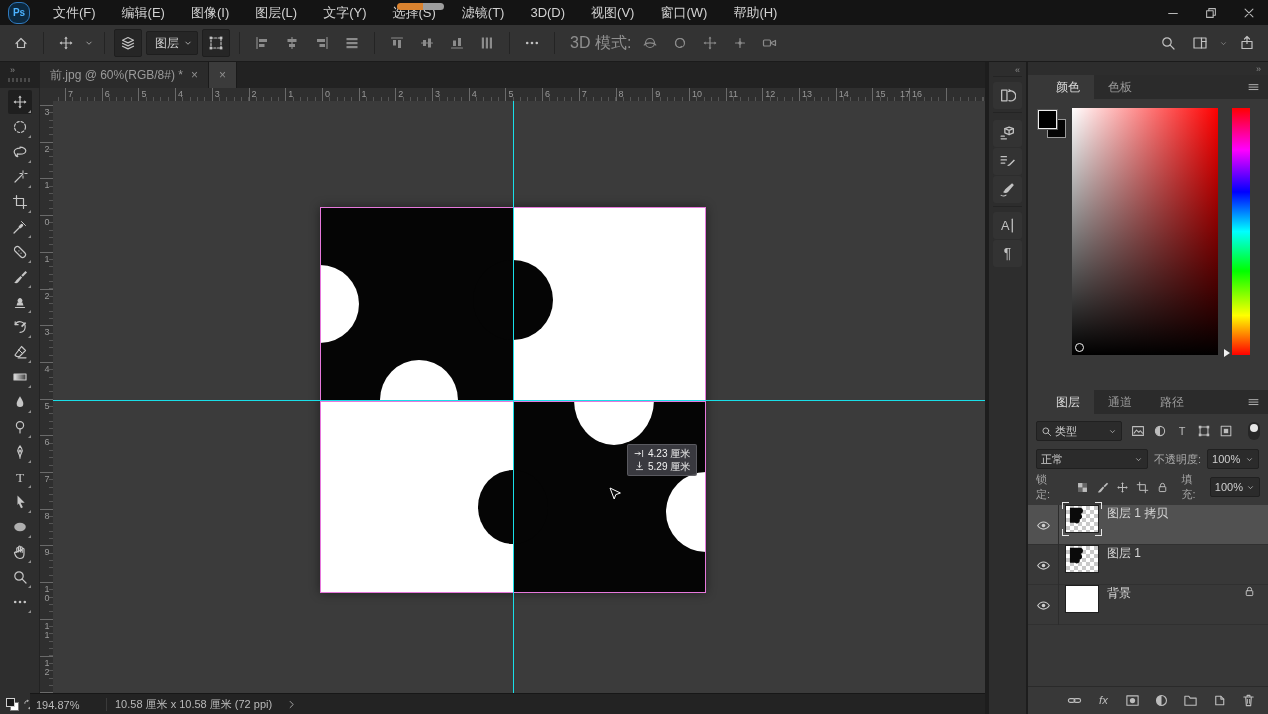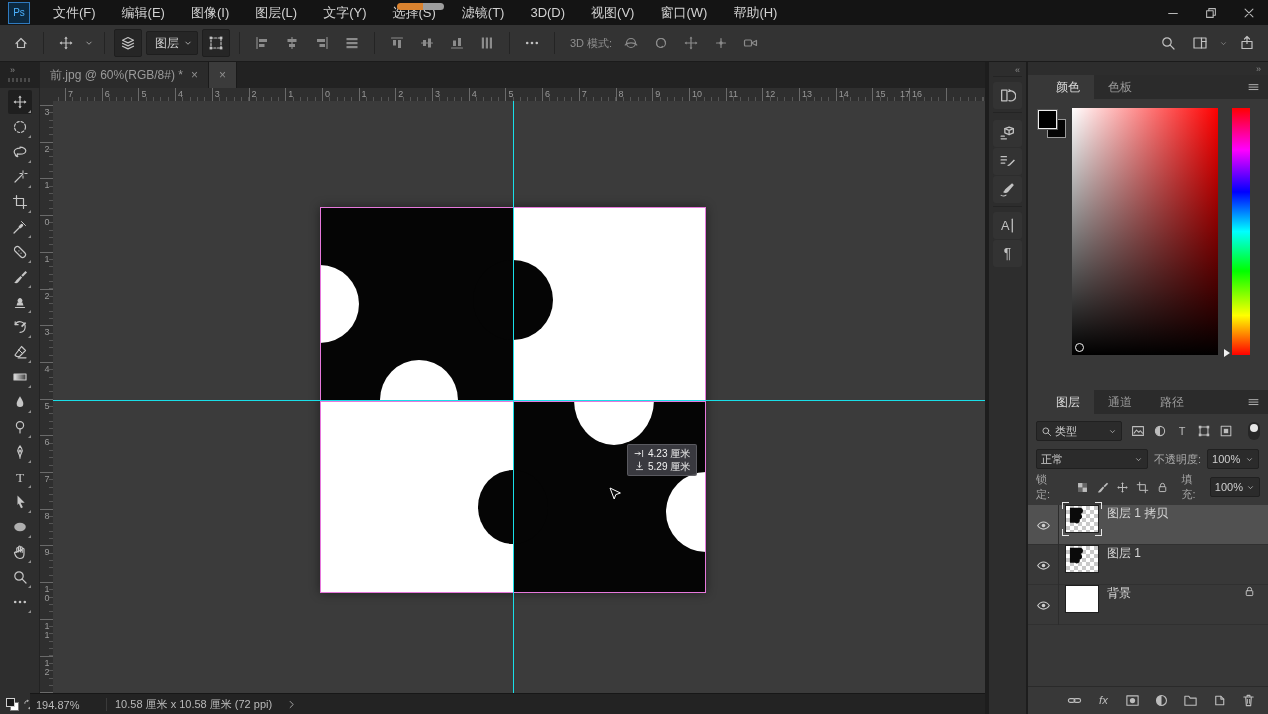--- a/index.html
+++ b/index.html
@@ -2,41 +2,41 @@
 <html><head>
 <meta charset="utf-8">
 <style>
   html,body{margin:0;padding:0;background:#1a1a1a;}
   #app{position:relative;width:1268px;height:714px;background:#1e1e1e;overflow:hidden;
        font-family:"Liberation Sans",sans-serif;color:#c8c8c8;-webkit-font-smoothing:antialiased;}
   .abs{position:absolute;}
   svg{display:block;}
   
   .menubar{left:0;top:0;width:1268px;height:25px;background:#141414;display:flex;align-items:center;}
-  .ps-logo{width:20px;height:20px;margin:0 10px 0 8px;border:1px solid #2f7abf;border-radius:0;
-           background:#0c2940;color:#4db3ff;font-size:10px;font-weight:normal;
+  .ps-logo{width:20px;height:20px;margin:0 10px 0 8px;border:1px solid #2f7abf;border-radius:9px;
+           background:#0c2940;color:#4db3ff;font-size:10px;font-weight:bold;
            display:flex;align-items:center;justify-content:center;flex:0 0 auto;}
   #menu-items{display:flex;height:100%;text-align:center;}
   .menu-item{padding:0 13px;font-size:13px;color:#d2d2d2;display:flex;align-items:center;cursor:default;}
   .menu-pill{left:397px;top:3px;width:47px;height:7px;border-radius:4px;overflow:hidden;display:flex;z-index:5;}
   .menu-pill .p1{width:26px;background:#d9822f;}
   .menu-pill .p2{flex:1;background:#9d9d9d;}
   #win-controls{margin-left:auto;display:flex;height:100%;}
   .win-btn{width:38px;height:100%;display:flex;align-items:center;justify-content:center;color:#b8b8b8;}
   
   .optionsbar{left:0;top:25px;width:1268px;height:37px;background:#333333;border-bottom:1px solid #1b1b1b;
               display:flex;align-items:center;padding:0 8px;box-sizing:border-box;gap:4px;}
   .ob-sep{width:1px;height:22px;background:#242424;margin:0 5px;flex:0 0 auto;}
   .icon-btn{width:26px;height:26px;display:flex;align-items:center;justify-content:center;color:#c2c2c2;border-radius:2px;flex:0 0 auto;}
   .boxed{background:#262626;border:1px solid #1e1e1e;}
   .ob-dd{height:22px;background:#262626;border:1px solid #1e1e1e;border-radius:2px;display:flex;
          align-items:center;font-size:12px;color:#cfcfcf;padding:0 4px 0 8px;gap:4px;flex:0 0 auto;}
   .rot90{transform:rotate(90deg);display:flex;}
   .dim{color:#8b8b8b;}
-  .ob-label{font-size:11px;color:#8f8f8f;margin:0 2px 0 6px;flex:0 0 auto;}
+  .ob-label{font-size:16px;color:#8f8f8f;margin:0 2px 0 6px;flex:0 0 auto;}
   .ob-right{margin-left:auto;display:flex;align-items:center;gap:6px;}
   
   .tabbar{left:0;top:62px;width:985px;height:26px;background:#222222;display:flex;align-items:flex-end;}
   .tab-gutter{width:40px;height:100%;flex:0 0 auto;position:relative;}
   .tab-gutter .chev{position:absolute;left:10px;top:3px;font-size:9px;color:#8a8a8a;letter-spacing:1px;}
   .tab-gutter .grip{position:absolute;left:8px;top:16px;width:22px;height:4px;
      background:repeating-linear-gradient(to right,#4a4a4a 0 2px,transparent 2px 4px);}
   .doc-tab{height:26px;display:flex;align-items:center;padding:0 10px;font-size:12px;gap:8px;
            background:#2b2b2b;color:#9a9a9a;border-right:1px solid #1a1a1a;box-sizing:border-box;}
   .doc-tab.active{background:#3b3b3b;color:#e2e2e2;}

